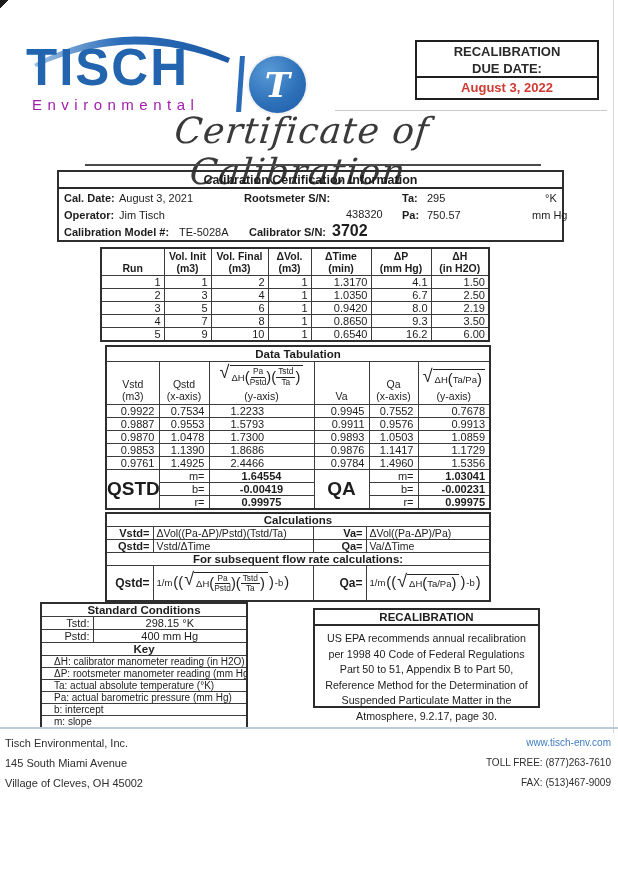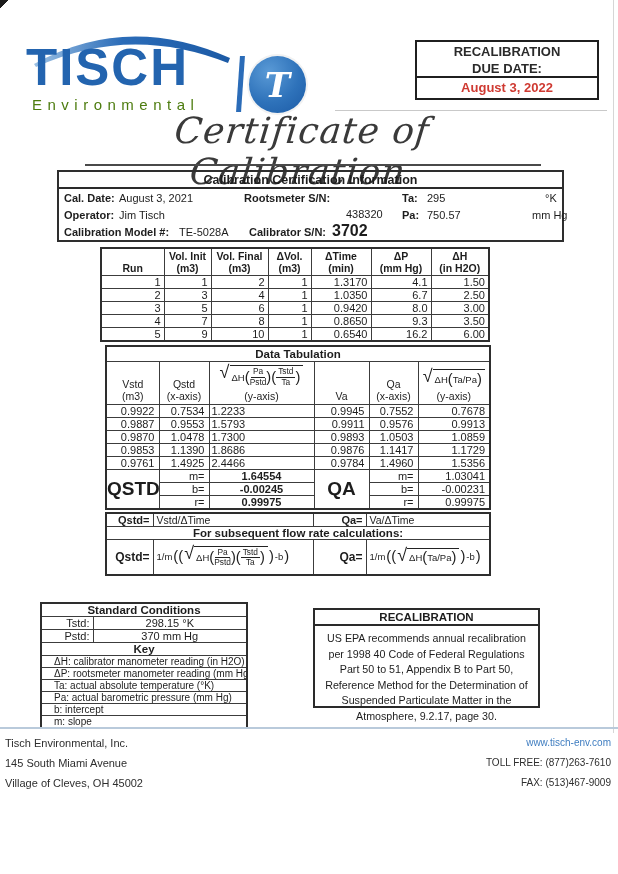--- a/index.html
+++ b/index.html
@@ -12,21 +12,21 @@
   
   .corner-mark { position:absolute; left:0; top:0; width:16px; height:11px;
     background:linear-gradient(135deg,#1c1c1c 32%,transparent 33%); }
   .edge-line { position:absolute; right:4px; top:0; width:1px; height:733px; background:#d6d6d6; }
 
   
   .logo { position:absolute; left:16px; top:12px; width:320px; height:106px; }
   .swoosh { position:absolute; left:16px; top:8px; }
   .brand { position:absolute; left:10px; top:26px; font-size:51px; font-weight:bold;
     color:#2364af; letter-spacing:2px; }
-  .brand-sub { position:absolute; left:16px; top:84px; font-size:15px; color:#4d7c0f; letter-spacing:5.5px; }
+  .brand-sub { position:absolute; left:16px; top:84px; font-size:15px; color:#a21caf; letter-spacing:5.5px; }
   .brand-bar { position:absolute; left:222px; top:44px; width:5px; height:56px; background:#2b6cb8; transform:skewX(-4deg); }
   .t-circle { position:absolute; left:233px; top:44px; width:57px; height:57px; border-radius:50%;
     background:radial-gradient(circle at 35% 28%, #5a9ad6 0%, #2e72ba 55%, #1c5aa5 100%);
     color:#fff; font-weight:bold; font-size:34px; display:flex; align-items:center; justify-content:center;
     font-family:"DejaVu Serif", serif; font-style:italic; box-shadow:0 0 0 2px #f2f2f2; }
   .logo-rule { position:absolute; left:335px; top:110px; width:272px; height:1px; background:#c9c9c9; }
 
   
   .due-box { position:absolute; left:415px; top:40px; width:184px; height:60px; border:2px solid #1f1f1f; background:#fff; }
   .due-title { height:36px; border-bottom:2px solid #1f1f1f; text-align:center; font-weight:bold;
@@ -56,23 +56,23 @@
   
   .run-table { position:absolute; left:100px; top:247px; width:388px; }
   .run-table th { vertical-align:bottom; text-align:center; font-weight:bold; font-size:10.5px; padding:1px 0; height:25px; }
   .run-table tbody td { height:13px; text-align:right; padding-right:3px; }
 
   
   .tab-table { position:absolute; left:105px; top:345px; width:384px; }
   .tab-title, .calc-title, .sc-title, .key-title { text-align:center; font-weight:bold; font-size:11.5px; height:15px;margin-top:36px; }
   .tab-table th.colhead { vertical-align:bottom; text-align:center; font-weight:normal; font-size:10.5px; height:43px; padding:2px 0; }
   .tab-table tbody td { height:13px; text-align:right; padding-right:4px; }
-  .tab-table tbody td:nth-child(3) { text-align:left; padding-left:2px; }
+  .tab-table tbody td:nth-child(3) { text-align:left; padding-left:21px; }
   .tab-table tfoot td { height:12px; text-align:right; padding-right:4px; }
-  .tab-table tfoot td.val { font-weight:normal; }
+  .tab-table tfoot td.val { font-weight:bold; }
   .tab-table tfoot td.val-c { font-weight:bold; text-align:center; padding-right:0; }
   .bigcell { font-size:19px; font-weight:bold; text-align:center !important; padding-right:0 !important; }
 
   
   .sqrt { display:inline-flex; align-items:stretch; }
   .sqrt .sym { font-size:1.9em; line-height:1; align-self:flex-start; transform:translateY(-2px); }
   .sqrt .rad { border-top:1px solid #222; display:inline-flex; align-items:center; padding:1px 3px 0 2px; }
   .frac { display:inline-flex; flex-direction:column; align-items:center; line-height:1.15; font-size:0.88em; }
   .frac .fn { border-bottom:1px solid #222; padding:0 2px; }
   .bigp { font-size:1.55em; font-weight:300; line-height:1; align-self:center; }
@@ -228,21 +228,21 @@
           <td>6.7</td>
           <td>2.50</td>
         </tr>
         <tr>
           <td>3</td>
           <td>5</td>
           <td>6</td>
           <td>1</td>
           <td>0.9420</td>
           <td>8.0</td>
-          <td>3.00</td>
+          <td>2.19</td>
         </tr>
         <tr>
           <td>4</td>
           <td>7</td>
           <td>8</td>
           <td>1</td>
           <td>0.8650</td>
           <td>9.3</td>
           <td>3.50</td>
         </tr>
@@ -371,41 +371,50 @@
       <tr>
         <td rowspan="3" class="bigcell">QSTD</td>
         <td>m=</td>
         <td class="val-c">1.64554</td>
         <td rowspan="3" class="bigcell">QA</td>
         <td>m=</td>
         <td class="val">1.03041</td>
       </tr>
       <tr>
         <td>b=</td>
-        <td class="val-c">-0.00245</td>
+        <td class="val-c">-0.00419</td>
         <td>b=</td>
         <td class="val">-0.00231</td>
       </tr>
       <tr>
         <td>r=</td>
         <td class="val-c">0.99975</td>
         <td>r=</td>
         <td class="val">0.99975</td>
       </tr>
     </tfoot>
   </table>
 
   <table class="calc-table outer">
     <colgroup>
         <col style="width:47px">
         <col style="width:160px">
         <col style="width:53px">
         <col style="width:124px">
       </colgroup>
     <tbody>
+        <tr>
+      <td colspan="4" class="calc-title">Calculations</td>
+    </tr>
+    <tr>
+      <td class="calc-lbl">Vstd=</td>
+      <td class="calc-frm">ΔVol((Pa-ΔP)/Pstd)(Tstd/Ta)</td>
+      <td class="calc-lbl">Va=</td>
+      <td class="calc-frm">ΔVol((Pa-ΔP)/Pa)</td>
+    </tr>
     <tr>
       <td class="calc-lbl">Qstd=</td>
       <td class="calc-frm">Vstd/ΔTime</td>
       <td class="calc-lbl">Qa=</td>
       <td class="calc-frm">Va/ΔTime</td>
     </tr>
     <tr>
       <td colspan="4" class="calc-sub">For subsequent flow rate calculations:</td>
     </tr>
     <tr class="calc-big">
@@ -467,21 +476,21 @@
     <tbody>
         <tr>
       <td colspan="2" class="sc-title">Standard Conditions</td>
     </tr>
     <tr>
       <td class="sc-lbl">Tstd:</td>
       <td class="sc-val">298.15 °K</td>
     </tr>
     <tr>
       <td class="sc-lbl">Pstd:</td>
-      <td class="sc-val">370 mm Hg</td>
+      <td class="sc-val">400 mm Hg</td>
     </tr>
     <tr>
       <td colspan="2" class="key-title">Key</td>
     </tr>
     <tr class="key-row">
           <td colspan="2">ΔH: calibrator manometer reading (in H2O)</td>
         </tr>
     <tr class="key-row">
           <td colspan="2">ΔP: rootsmeter manometer reading (mm Hg)</td>
         </tr>

